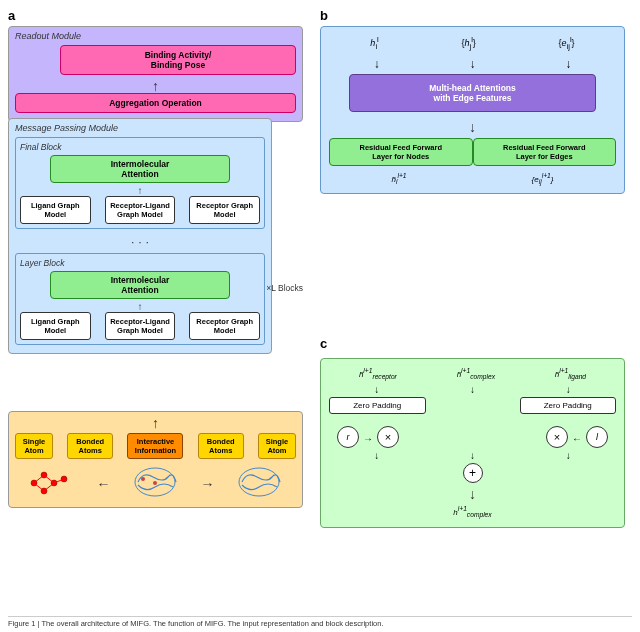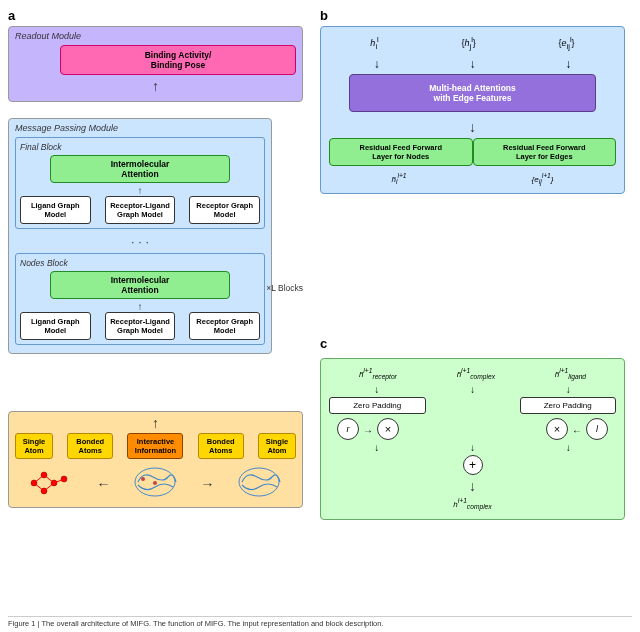--- a/index.html
+++ b/index.html
@@ -319,21 +319,21 @@
       display: flex;
       justify-content: space-around;
       margin-bottom: 4px;
       font-size: 8px;
       font-style: italic;
     }
 
     .c-zp-row {
       display: flex;
       justify-content: space-between;
-      margin-bottom: 4px;
+      margin-bottom: 12px;
       gap: 32px;
     }
 
     .box-zeropad {
       background: white;
       border: 1.5px solid #333;
       border-radius: 3px;
       text-align: center;
       padding: 3px 4px;
       font-size: 8px;
@@ -416,20 +416,21 @@
 <div class="figure-container">
 
   <span class="panel-label" style="left:8px; top:8px;">a</span>
 
   <div class="panel-a">
 
     <div class="readout-module">
       <div class="module-label">Readout Module</div>
       <div class="box-binding">Binding Activity/<br>Binding Pose</div>
       <div class="arrow-down">↑</div>
+      <div class="box-aggregation">Aggregation Operation</div>
     </div>
 
     <div class="message-module">
       <div class="module-label">Message Passing Module</div>
 
       <div class="final-block">
         <div class="block-label">Final Block</div>
         <div class="box-attention">Intermolecular<br>Attention</div>
         <div class="arrow-down" style="font-size:10px;">↑</div>
         <div class="graph-row">
@@ -438,21 +439,21 @@
           <div class="box-graph">Receptor Graph<br>Model</div>
         </div>
       </div>
 
       <div class="dots-row">· · ·</div>
 
       <div style="position:relative;">
         <span style="position:absolute; right:-38px; top:30px; font-size:8.5px; color:#333; white-space:nowrap;">×L Blocks</span>
 
         <div class="first-block">
-          <div class="block-label">Nodes Block</div>
+          <div class="block-label">Layer Block</div>
           <div class="box-attention">Intermolecular<br>Attention</div>
           <div class="arrow-down" style="font-size:10px;">↑</div>
           <div class="graph-row">
             <div class="box-graph">Ligand Graph<br>Model</div>
             <div class="box-graph">Receptor-Ligand<br>Graph Model</div>
             <div class="box-graph">Receptor Graph<br>Model</div>
           </div>
         </div>
       </div>
 

